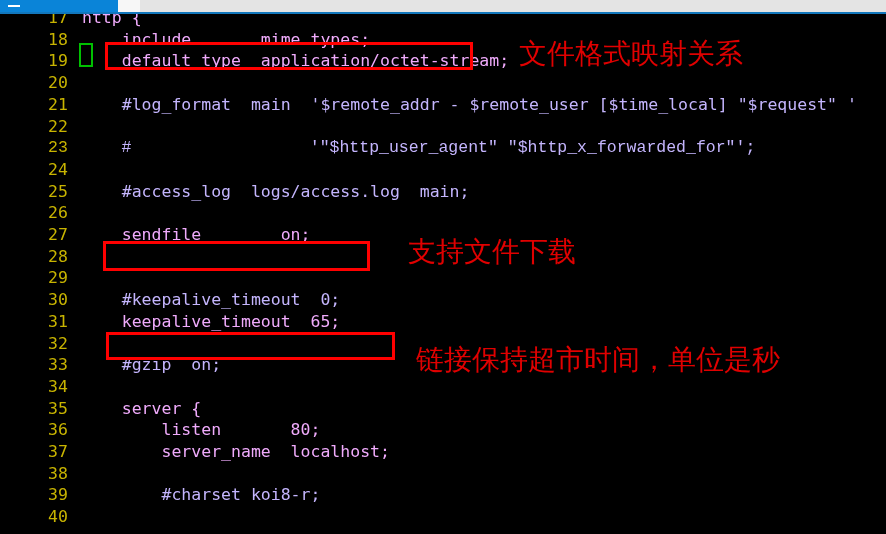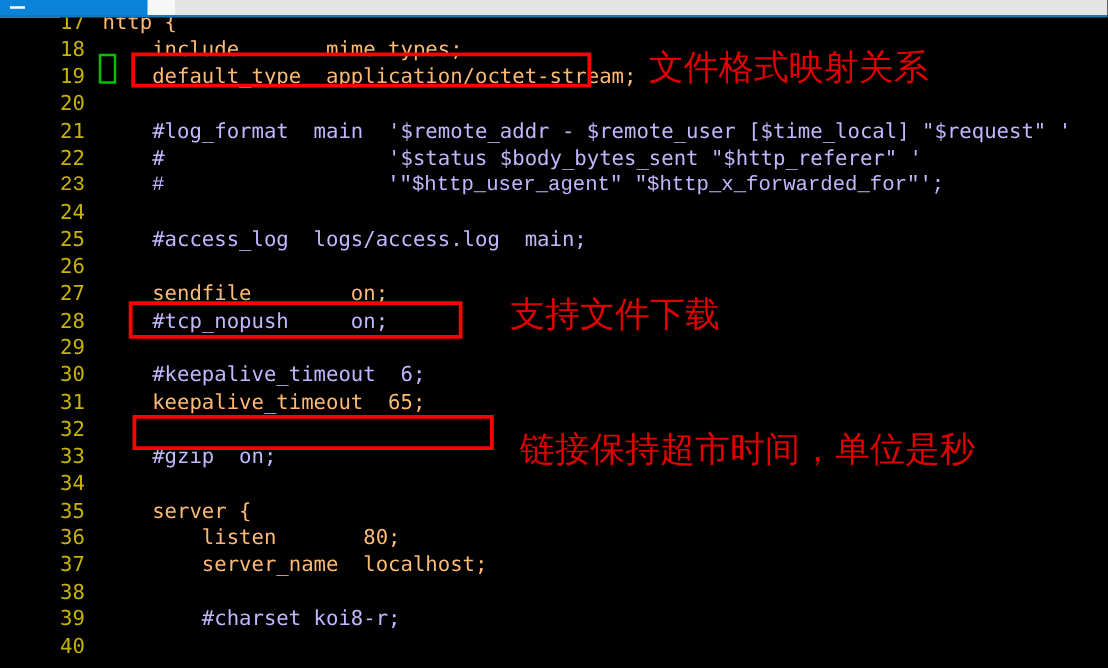--- a/index.html
+++ b/index.html
@@ -53,21 +53,21 @@
     font-size:16.5px;
     line-height:22px;
     white-space:pre;
   }
   .code{
     position:absolute;left:34px;top:0;
     white-space:pre;
     font-size:16.5px;
     line-height:22px;
   }
-  .c-plain{color:#fdba74;}
+  .c-plain{color:#f0abfc;}
   .c-comment{color:#c4b5fd;}
 
   
   .redbox{
     position:absolute;
     border:3px solid #ff0000;
     box-sizing:border-box;
     pointer-events:none;
   }
   .note{
@@ -96,29 +96,29 @@
   <div class="tab-rest"></div>
 </div>
 
 <div id="editor">
   <div id="rows">
       <div class="row" style="top: -7px;"><span class="gutter">17</span><span class="code c-plain">http {</span></div>
       <div class="row" style="top: 14.7px;"><span class="gutter">18</span><span class="code c-plain">    include       mime.types;</span></div>
       <div class="row" style="top: 36.4px;"><span class="gutter">19</span><span class="code c-plain">    default_type  application/octet-stream;</span></div>
       <div class="row" style="top: 58.1px;"><span class="gutter">20</span><span class="code c-plain"></span></div>
       <div class="row" style="top: 79.8px;"><span class="gutter">21</span><span class="code c-comment">    #log_format  main  '$remote_addr - $remote_user [$time_local] "$request" '</span></div>
-      <div class="row" style="top: 101.5px;"><span class="gutter">22</span><span class="code c-comment">    #                  '$status $body_bytes_sent "$http_referer" '</span></div>
+      <div class="row" style="top: 101.5px;"><span class="gutter">22</span></div>
       <div class="row" style="top: 123.2px; font-family: Liberation Mono, monospace;"><span class="gutter">23</span><span class="code c-comment">    #                  '"$http_user_agent" "$http_x_forwarded_for"';</span></div>
       <div class="row" style="top: 144.9px;"><span class="gutter">24</span><span class="code c-plain"></span></div>
       <div class="row" style="top: 166.6px;"><span class="gutter">25</span><span class="code c-comment">    #access_log  logs/access.log  main;</span></div>
       <div class="row" style="top: 188.3px;"><span class="gutter">26</span><span class="code c-plain"></span></div>
       <div class="row" style="top: 210px;"><span class="gutter">27</span><span class="code c-plain">    sendfile        on;</span></div>
-      <div class="row" style="top: 231.7px;"><span class="gutter">28</span><span class="code c-comment">    #tcp_nopush     on;</span></div>
+      <div class="row" style="top: 231.7px;"><span class="gutter">28</span></div>
       <div class="row" style="top: 253.4px;"><span class="gutter">29</span><span class="code c-plain"></span></div>
-      <div class="row" style="top: 275.1px;"><span class="gutter">30</span><span class="code c-comment">    #keepalive_timeout  6;</span></div>
+      <div class="row" style="top: 275.1px;"><span class="gutter">30</span><span class="code c-comment">    #keepalive_timeout  0;</span></div>
       <div class="row" style="top: 296.8px;"><span class="gutter">31</span><span class="code c-plain">    keepalive_timeout  65;</span></div>
       <div class="row" style="top: 318.5px;"><span class="gutter">32</span><span class="code c-plain"></span></div>
       <div class="row" style="top: 340.2px;"><span class="gutter">33</span><span class="code c-comment">    #gzip  on;</span></div>
       <div class="row" style="top: 361.9px;"><span class="gutter">34</span><span class="code c-plain"></span></div>
       <div class="row" style="top: 383.6px;"><span class="gutter">35</span><span class="code c-plain">    server {</span></div>
       <div class="row" style="top: 405.3px;"><span class="gutter">36</span><span class="code c-plain">        listen       80;</span></div>
       <div class="row" style="top: 427px;"><span class="gutter">37</span><span class="code c-plain">        server_name  localhost;</span></div>
       <div class="row" style="top: 448.7px;"><span class="gutter">38</span><span class="code c-plain"></span></div>
       <div class="row" style="top: 470.4px; padding-left: 20px;"><span class="gutter">39</span><span class="code c-comment">        #charset koi8-r;</span></div>
       <div class="row" style="top: 492.1px; padding-left: 37px;"><span class="gutter">40</span><span class="code c-plain"></span></div>

